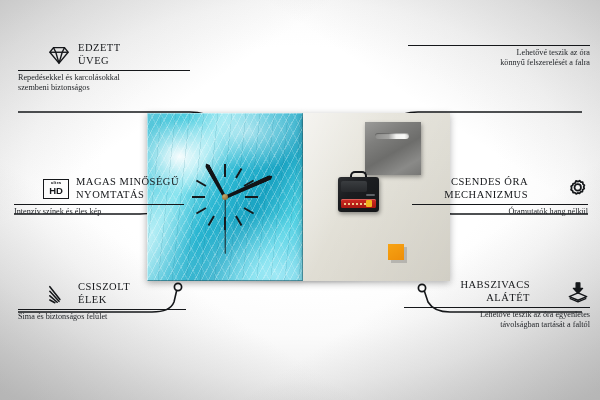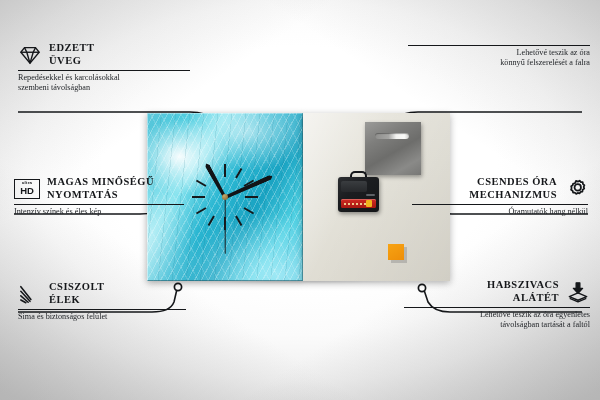--- a/index.html
+++ b/index.html
@@ -152,34 +152,34 @@
     position:absolute; left:150px; top:280px; width:297px; height:9px;
     background:radial-gradient(ellipse 50% 50% at 50% 0%, rgba(0,0,0,.22), rgba(0,0,0,0) 72%);
     filter:blur(1px);
   }
 
   
   .feat { position:absolute; }
   .feat .head { display:flex; align-items:center; gap:7px; }
   .feat .ttl {
     font-family:"Liberation Serif", serif;
-    font-size:10.5px; font-weight:700; letter-spacing:.5px;
+    font-size:10.5px; font-weight:400; letter-spacing:.5px;
     color:#15171a; line-height:12.5px; text-transform:uppercase;
     white-space:nowrap;
   }
   .feat .rule { height:1px; background:#15171a; margin:3px 0 2px; }
   .feat .sub {
     font-family:Liberation Serif, serif;
     font-size:8.2px; color:#23262a; line-height:9.6px; white-space:nowrap;
   }
   .feat.left .head { justify-content:flex-start; }
   .feat.left .ttl, .feat.left .sub { text-align:left; }
   .feat.right .head { justify-content:flex-end; }
   .feat.right .ttl, .feat.right .sub { text-align:right; }
-  .ico { width:24px; height:22px; flex:0 0 auto; color:#15171a; }
+  .ico { width:24px; height:22px; flex:0 0 auto; color:#15171a;margin-left:29px; }
   .ico svg { display:block; width:100%; height:100%; }
   .ico.hd {
     width:26px; height:20px; border:1.4px solid #15171a;
     display:flex; flex-direction:column; align-items:center; justify-content:center;
     line-height:1;
   }
   .ico.hd .u { font-size:4.4px; font-weight:700; letter-spacing:.2px; color:#15171a; font-family:"Liberation Sans",sans-serif; }
   .ico.hd .h { font-size:9.5px; font-weight:700; color:#15171a; font-family:"Liberation Sans",sans-serif; margin-top:.5px; }
 
   
@@ -299,21 +299,21 @@
       </g>
         </svg>
     </span>
     <span>
       <span class="ttl" style="display:block">EDZETT</span>
       <span class="ttl" style="display:block">ÜVEG</span>
     </span>
   </div>
   <div class="rule"></div>
   <div class="sub">Repedésekkel és karcolásokkal</div>
-  <div class="sub">szembeni távolságban</div>
+  <div class="sub">szembeni biztonságos</div>
 </div>
 
 <div class="feat left" id="f-print">
   <div class="head">
     <span class="ico hd">
       <span class="u">ultra</span>
       <span class="h">HD</span>
     </span>
     <span>
       <span class="ttl" style="display:block">MAGAS MINŐSÉGŰ</span>

